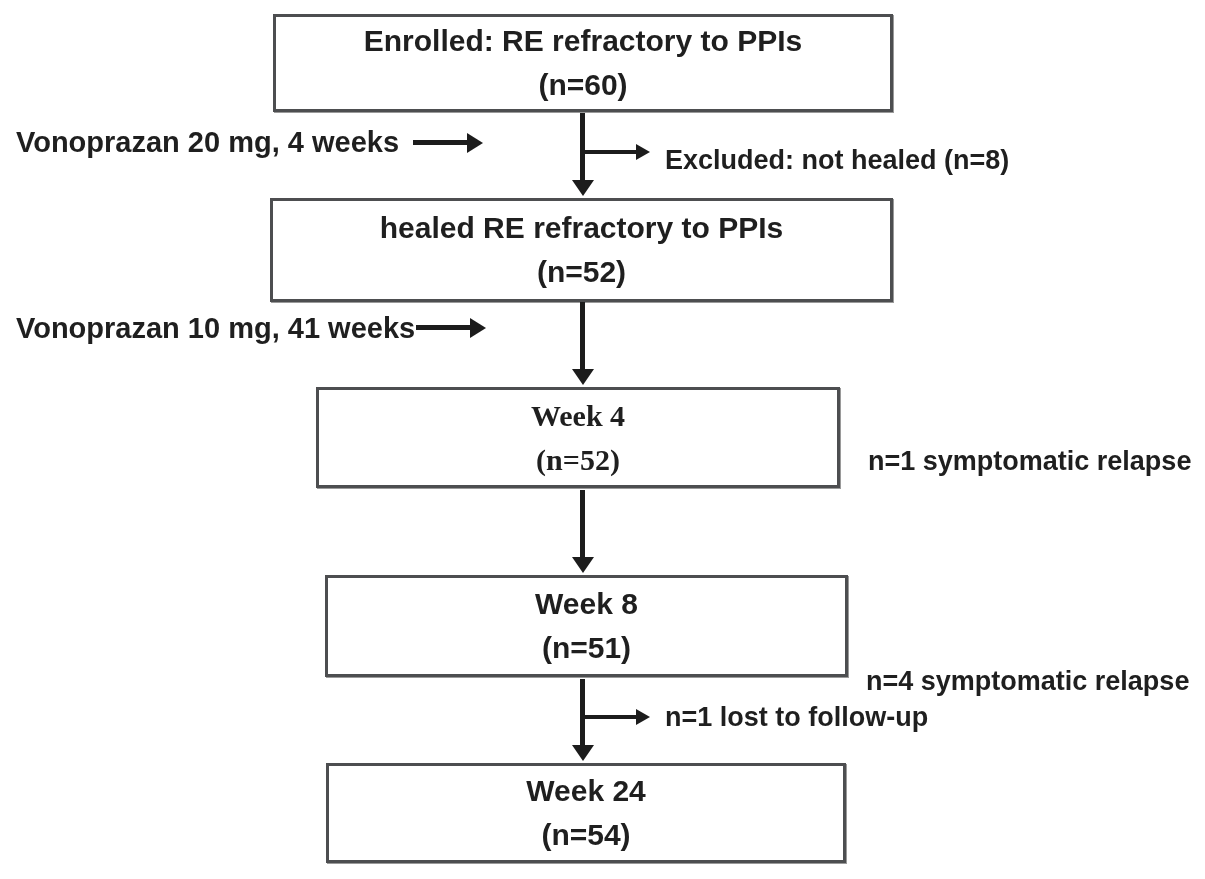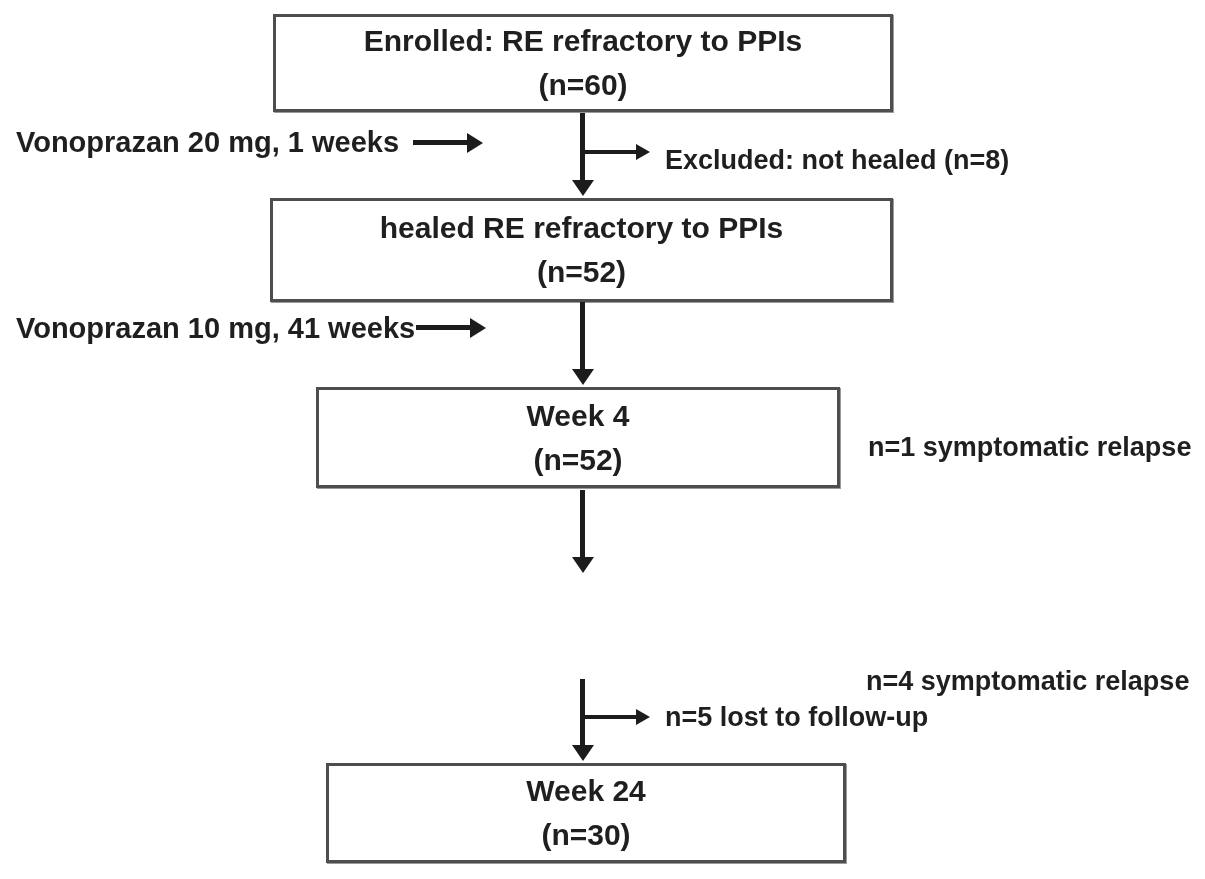--- a/index.html
+++ b/index.html
@@ -96,53 +96,57 @@
 </head>
 <body>
 
 <div class="canvas">
 
   <div class="flowbox" style="left:265px; top:14px; width:620px; height:98px;">
     <div>Enrolled: RE refractory to PPIs</div>
     <div>(n=60)</div>
   </div>
 
-  <div class="side-label" style="left:8px; top:126px;">Vonoprazan 20 mg, 1 weeks</div>
+  <div class="side-label" style="left:8px; top:126px;">Vonoprazan 20 mg, 4 weeks</div>
   <div class="arrow-h" style="left:405px; top:140px; width:55px;"></div>
 
   <div class="arrow-v" style="left:572px; top:113px; height:68px;"></div>
 
   <div class="arrow-h thin" style="left:577px; top:150px; width:52px;"></div>
   <div class="small-label" style="left:657px; top:145px;">Excluded: not healed (n=8)</div>
 
   <div class="flowbox" style="left:262px; top:198px; width:623px; height:104px;">
     <div>healed RE refractory to PPIs</div>
     <div>(n=52)</div>
   </div>
 
   <div class="side-label" style="left:8px; top:312px;">Vonoprazan 10 mg, 41 weeks</div>
   <div class="arrow-h" style="left:408px; top:325px; width:55px;"></div>
 
   <div class="arrow-v" style="left:572px; top:302px; height:68px;"></div>
 
-  <div class="flowbox" style="left:308px; top:387px; width:524px; height:101px;">
+  <div class="flowbox" style="left:308px; top:387px; width:524px; height:101px;font-family:Liberation Serif, serif;">
     <div>Week 4</div>
     <div>(n=52)</div>
   </div>
 
-  <div class="small-label" style="left:860px; top:432px;">n=1 symptomatic relapse</div>
+  <div class="small-label" style="left:860px; top:446px;">n=1 symptomatic relapse</div>
 
   <div class="arrow-v" style="left:572px; top:490px; height:68px;"></div>
 
+  <div class="flowbox" style="left:317px; top:575px; width:523px; height:102px;">
+    <div>Week 8</div>
+    <div>(n=51)</div>
+  </div>
 
   <div class="small-label" style="left:858px; top:666px;">n=4 symptomatic relapse</div>
 
   <div class="arrow-v" style="left:572px; top:679px; height:67px;"></div>
 
   <div class="arrow-h thin" style="left:577px; top:715px; width:52px;"></div>
-  <div class="small-label" style="left:657px; top:702px;">n=5 lost to follow-up</div>
+  <div class="small-label" style="left:657px; top:702px;">n=1 lost to follow-up</div>
 
   <div class="flowbox" style="left:318px; top:763px; width:520px; height:100px;">
     <div>Week 24</div>
-    <div>(n=30)</div>
+    <div>(n=54)</div>
   </div>
 
 </div>
 
 </body></html>

